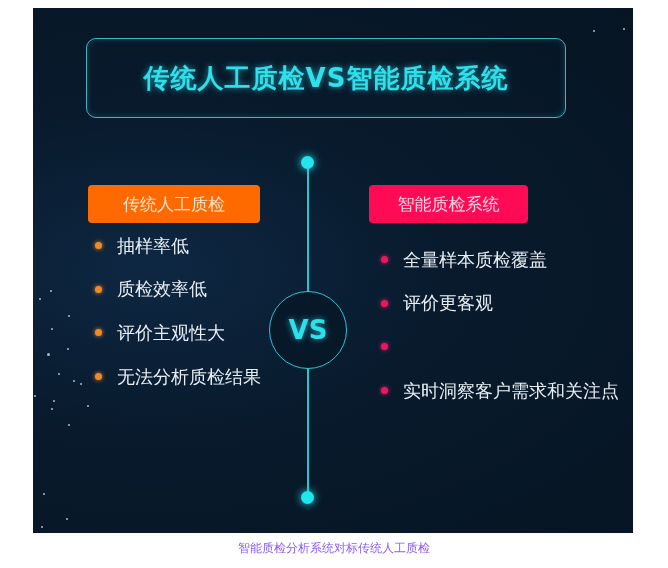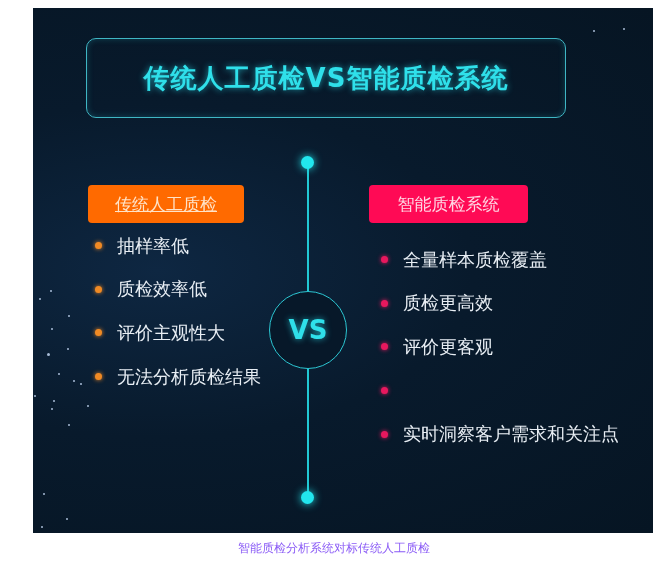--- a/index.html
+++ b/index.html
@@ -1,21 +1,20 @@
 <!DOCTYPE html>
 <html><head>
 <meta charset="utf-8">
 <style>
   html, body { margin:0; padding:0; background:#ffffff; }
   body { width:668px; height:568px; position:relative; overflow:hidden; font-family:"DejaVu Sans", sans-serif; }
   .poster {
     position:absolute; left:33px; top:8px; width:600px; height:525px;
     background: radial-gradient(ellipse at 20% 50%, #0e2742 0%, #081a2c 45%, #061523 100%);
     overflow:hidden;
-    padding-left:20px;
   }
   .title-box {
     position:absolute; left:53px; top:30px; width:480px; height:80px;
     border:1.5px solid #3fb6c4; border-radius:10px; box-sizing:border-box;
     display:flex; align-items:center; justify-content:center;
     box-shadow: 0 0 6px rgba(40,200,220,0.25) inset;
   }
   .title-text {
     color:#2fe0ea; font-size:26px; font-weight:bold; letter-spacing:1px;
     text-shadow: 0 0 6px rgba(40,220,235,0.7);
@@ -27,21 +26,21 @@
     position:absolute; left:236px; top:283px; width:78px; height:78px; border-radius:50%;
     border:1.5px solid #2cc6d2; box-sizing:border-box; background:#071829;
     display:flex; align-items:center; justify-content:center;
   }
   .vs-text { color:#2fe0ea; font-size:26px; font-weight:bold; text-shadow:0 0 6px rgba(40,220,235,0.7); }
   .tag {
     position:absolute; height:38px; border-radius:4px;
     display:flex; align-items:center; justify-content:center;
     color:#ffe3c8; font-size:17px;
   }
-  .tag-left { left:55px; top:177px; width:156px; background:#ff6a00;text-decoration:underline; }
+  .tag-left { left:55px; top:177px; width:172px; background:#ff6a00; }
   .tag-right { left:336px; top:177px; width:159px; background:#ff0a55; color:#ffd6e3; }
   .list { position:absolute; margin:0; padding:0; list-style:none; }
   .list li { height:43.6px; display:flex; align-items:center; color:#e8eef4; font-size:18px; }
   .bullet { width:7px; height:7px; border-radius:50%; margin-right:15px; flex:none; }
   .list-left { left:62px; top:216px; }
   .list-left .bullet { background:#f08a24; box-shadow:0 0 4px #f08a24; }
   .list-right { left:348px; top:230px; }
   .list-right .bullet { background:#e8185e; box-shadow:0 0 4px #e8185e; }
   .star { position:absolute; width:2px; height:2px; border-radius:50%; background:#cfe3ff; opacity:0.8; }
   .caption {
@@ -109,24 +108,20 @@
       </li>
   </ul>
 
   <ul class="list list-right">
     <li>
         <span class="bullet"></span>
         <span>全量样本质检覆盖</span>
       </li>
     <li>
         <span class="bullet"></span>
-        <span>质检更高效</span>
-      </li>
-    <li>
-        <span class="bullet"></span>
         <span>评价更客观</span>
       </li>
     <li>
         <span class="bullet"></span>
       </li>
     <li>
         <span class="bullet"></span>
         <span>实时洞察客户需求和关注点</span>
       </li>
   </ul>

